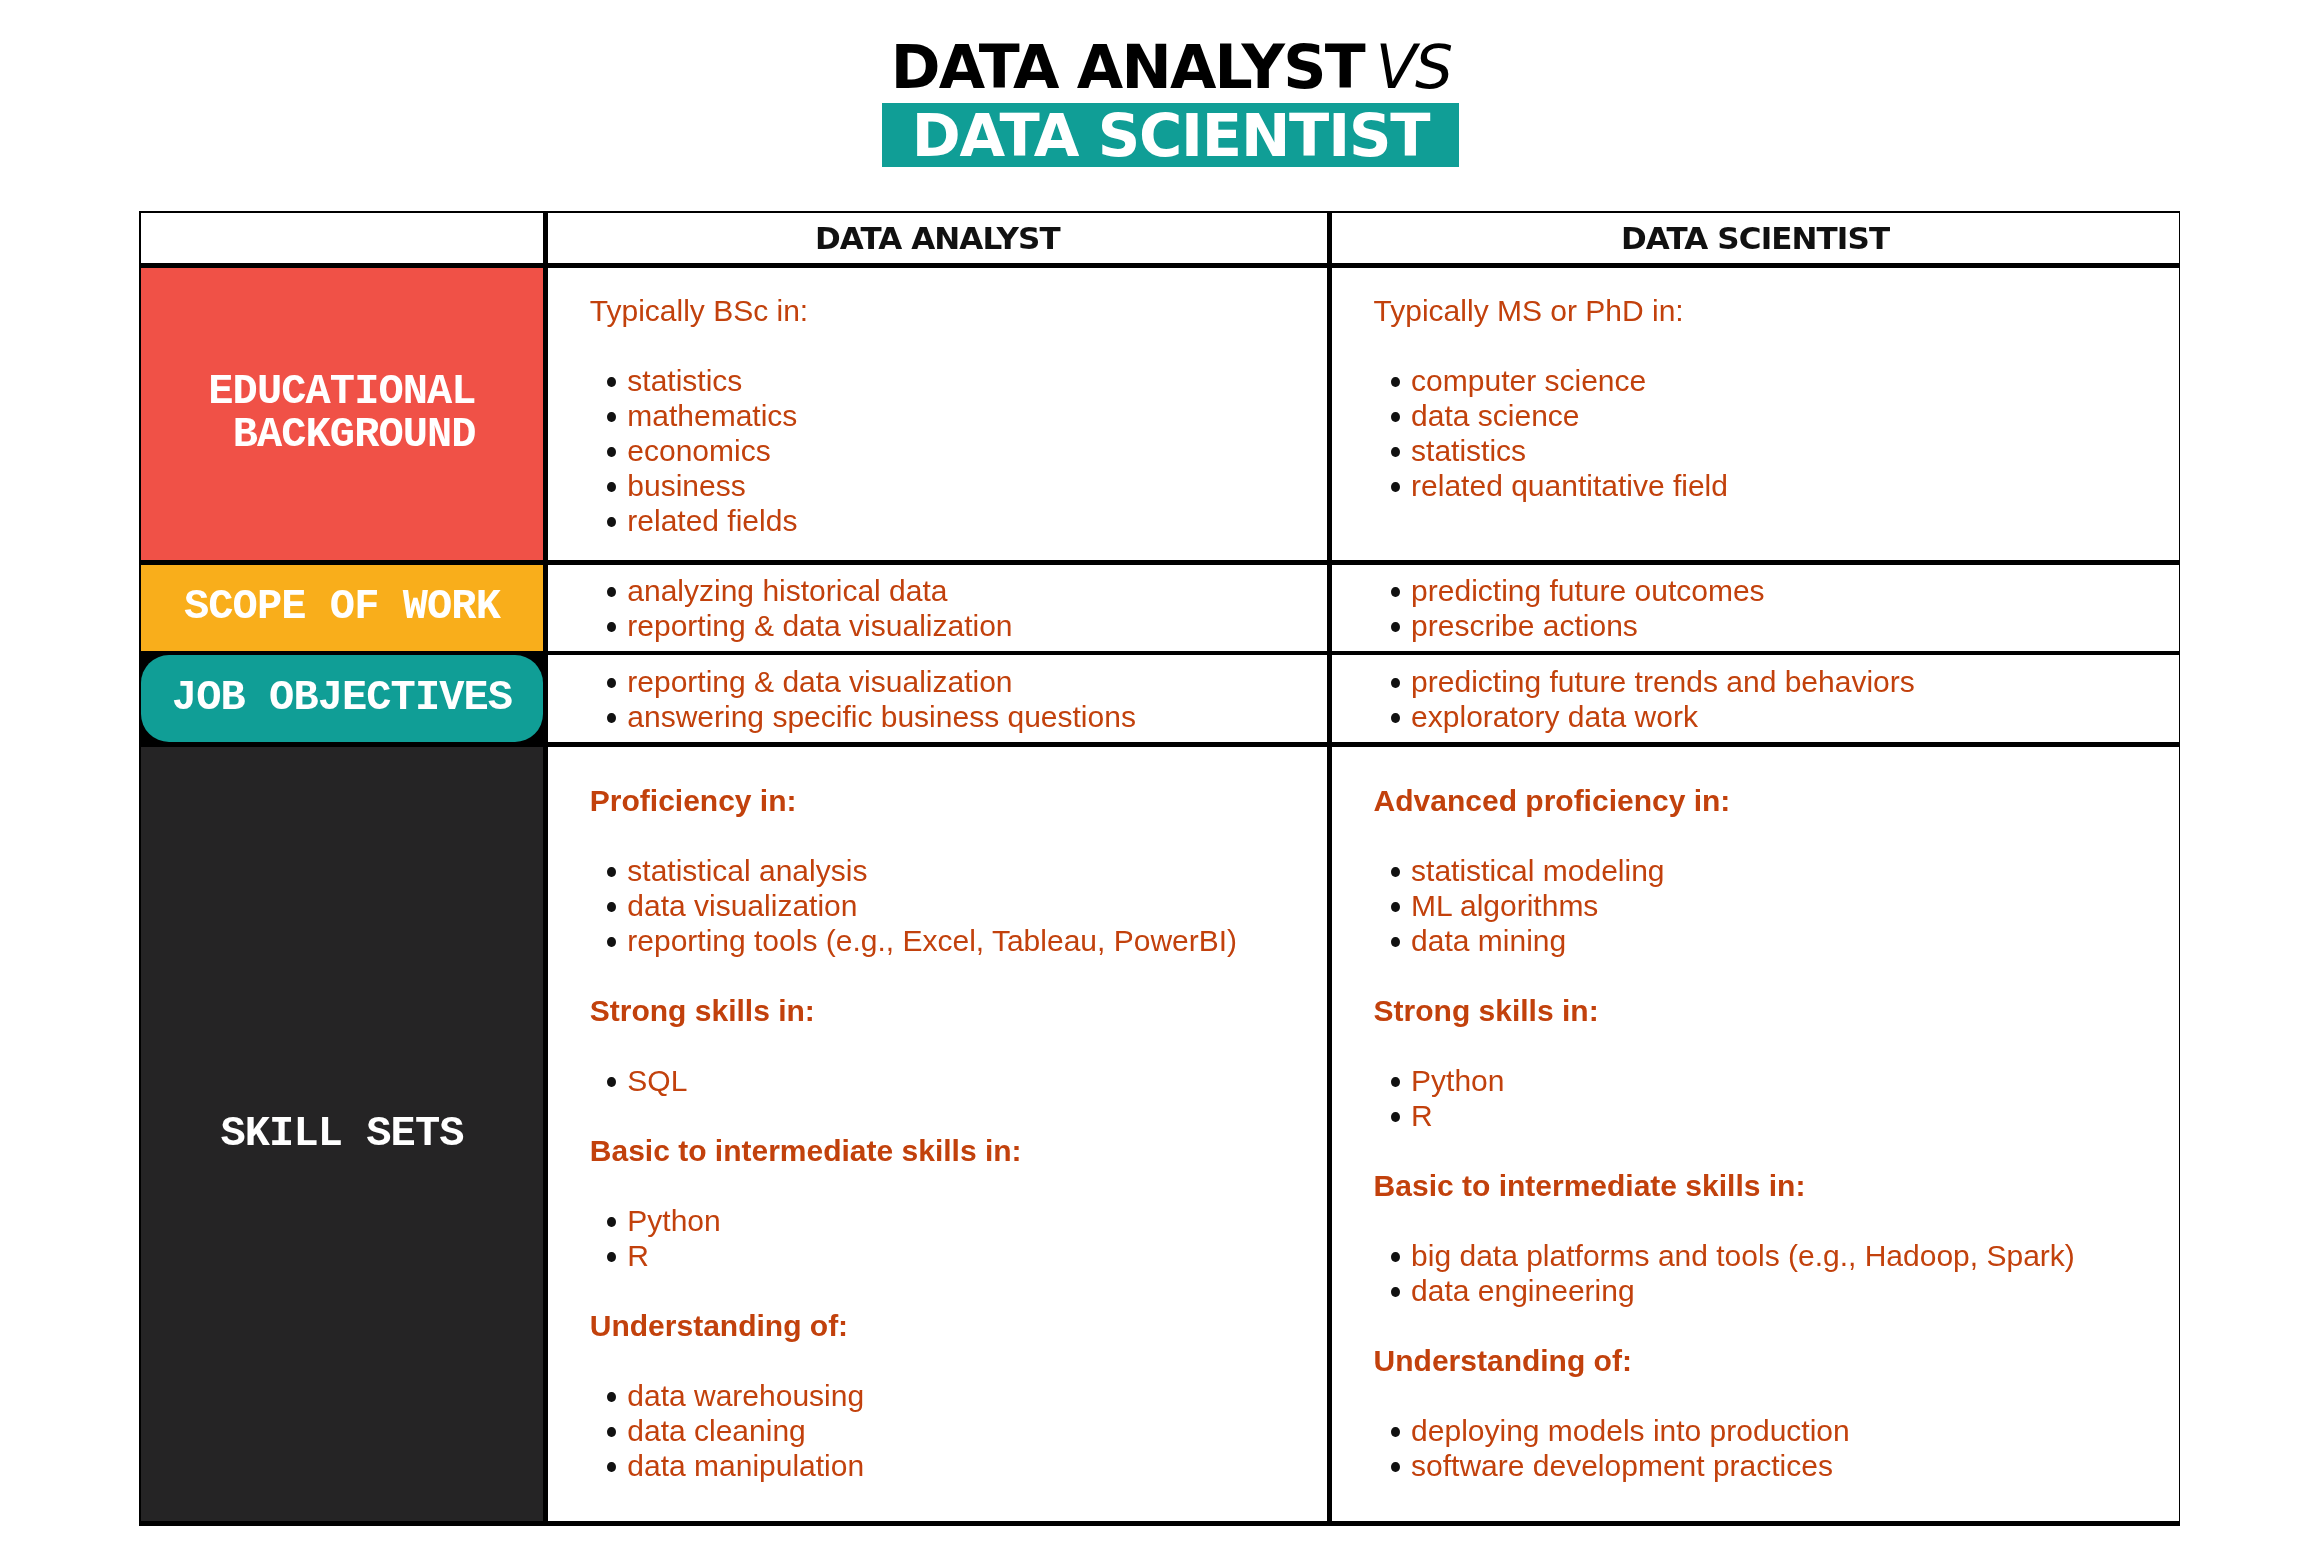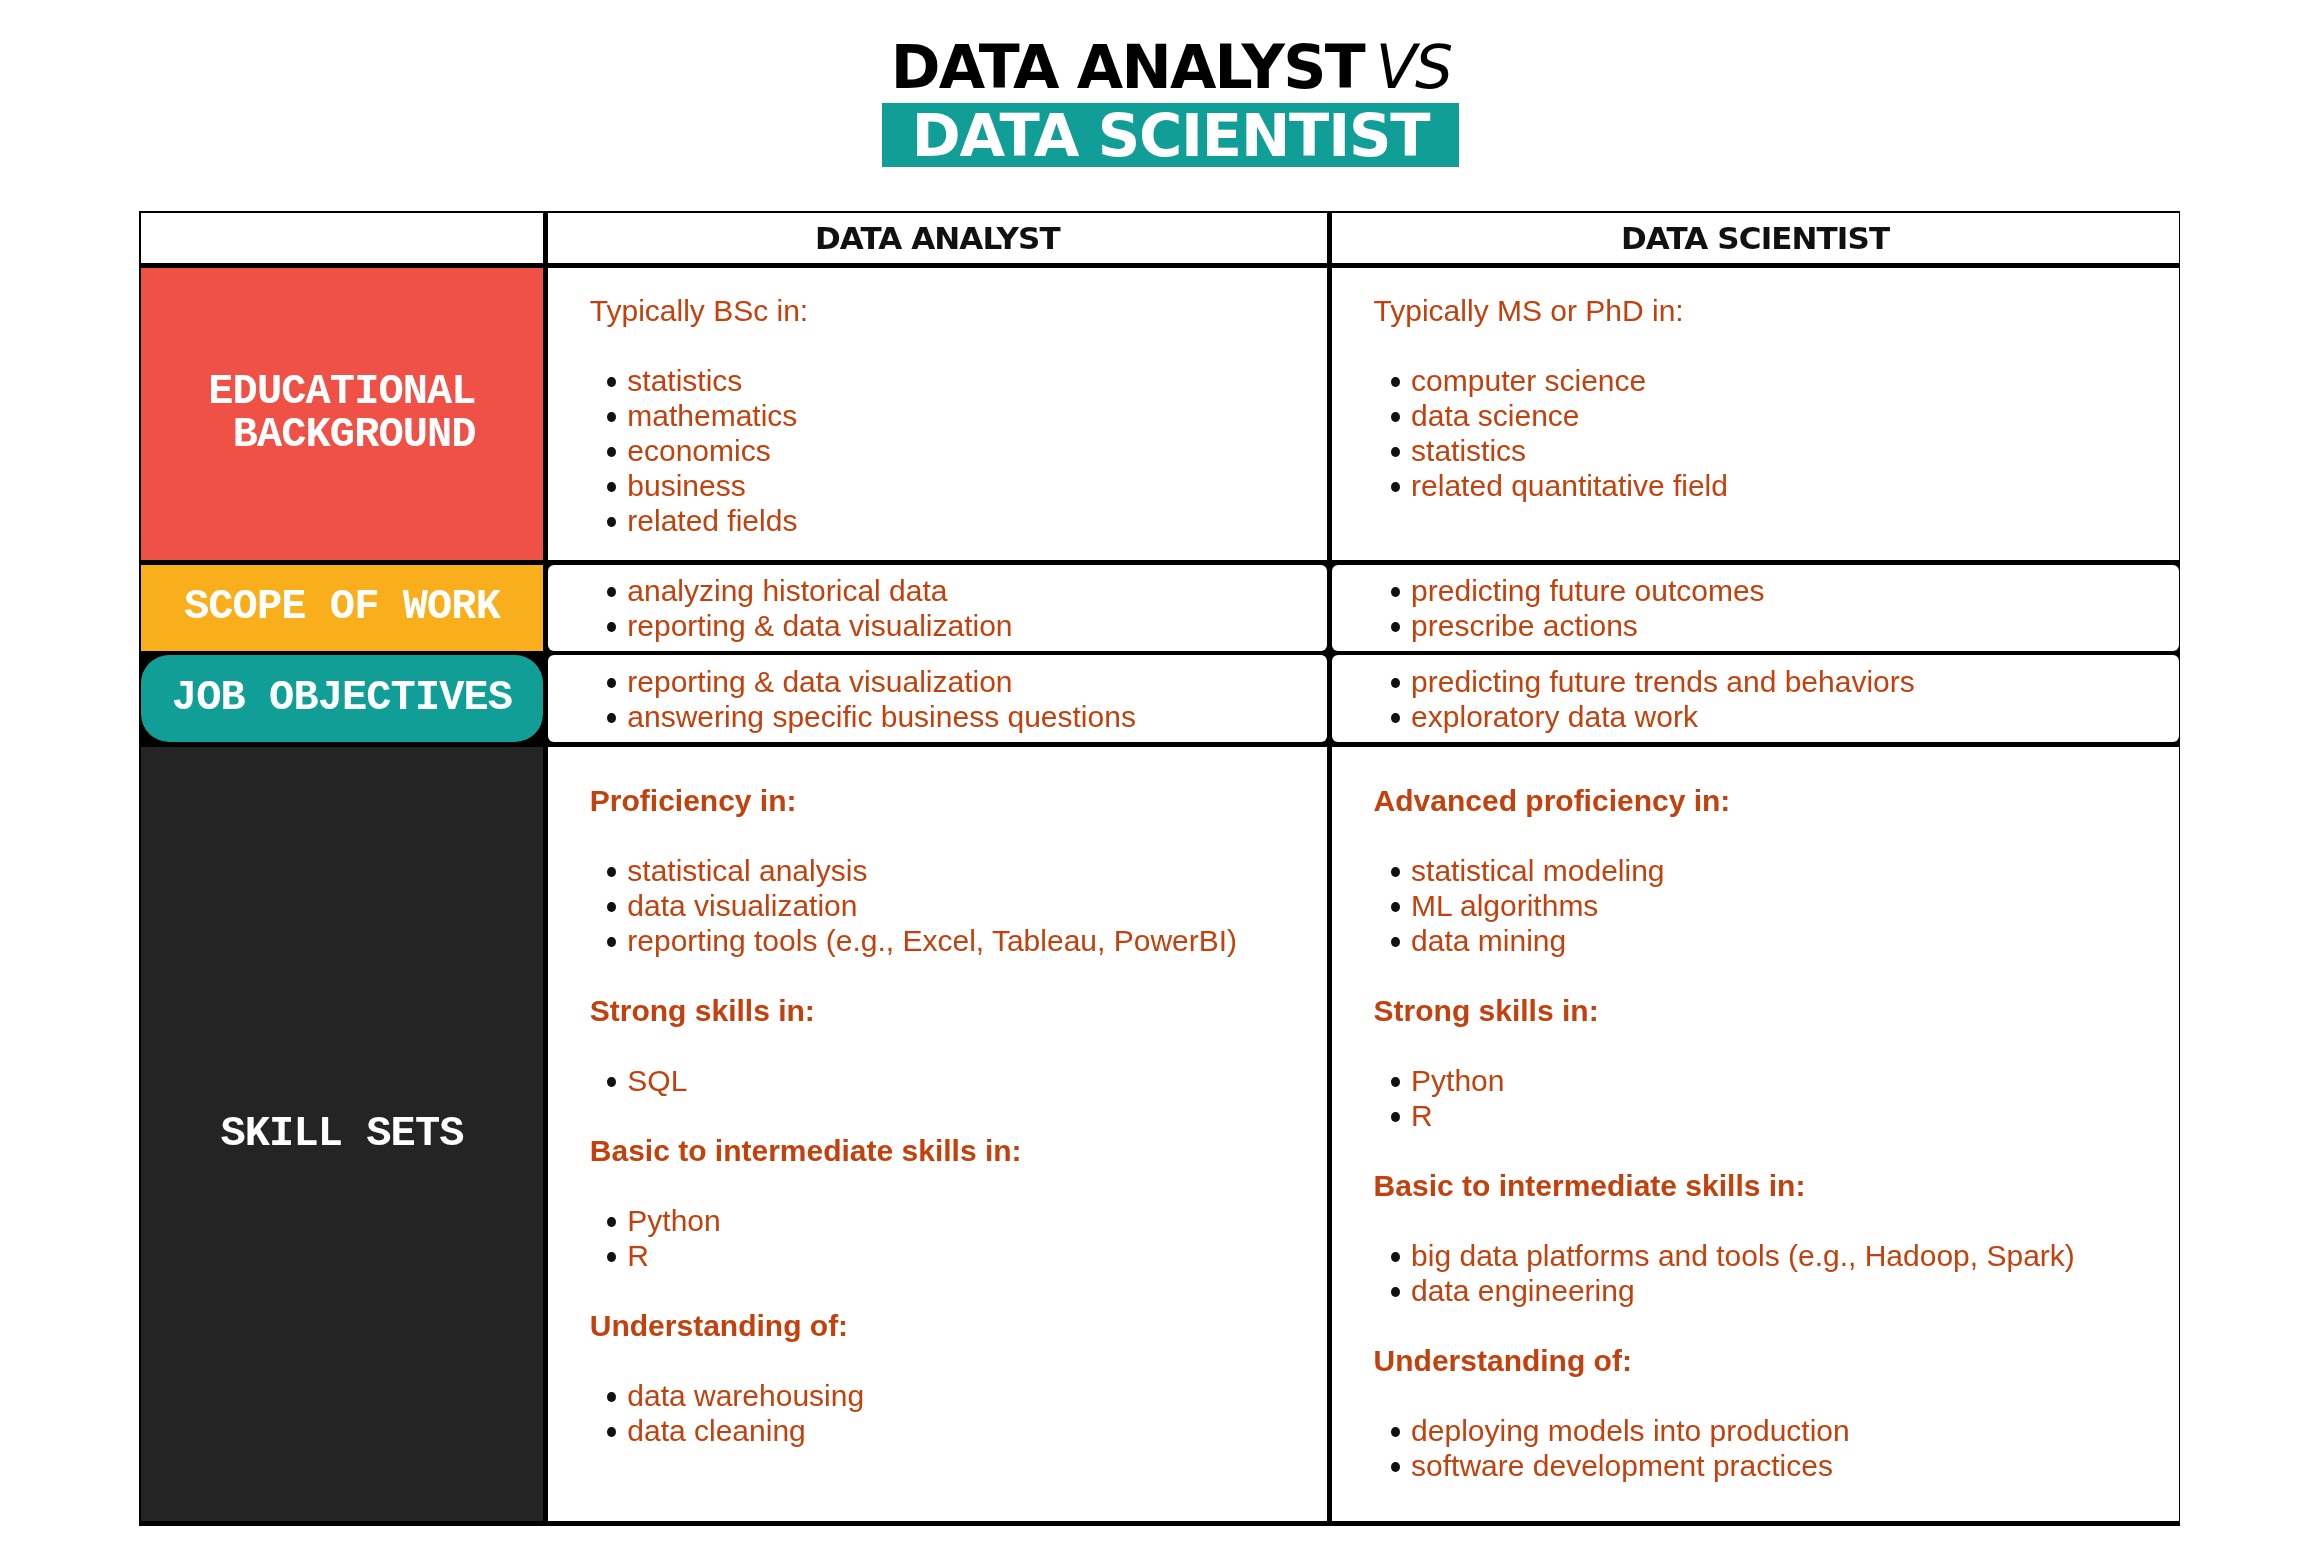--- a/index.html
+++ b/index.html
@@ -63,21 +63,21 @@
   .content ul { list-style: none; margin: 0; padding: 0 0 0 17px; }
   .content li { position: relative; padding-left: 20.5px; white-space: nowrap; }
   .content li::before {
     content: ""; position: absolute; left: 0; top: 14px;
     width: 9px; height: 10.3px; border-radius: 50%; background: #111;
   }
   .content .sub { font-weight: 700; display: block; }
 
   .edu { padding-top: 25px; }
   .edu ul { margin-top: 35px; }
-  .short { display: flex; flex-direction: column; justify-content: center; border-radius: 6px; }
+  .short { display: flex; flex-direction: column; justify-content: center; }
   .skills { padding-top: 36px; }
   .skills .group { margin-bottom: 35px; }
   .skills .group ul { margin-top: 35px; }
 </style>
 </head>
 <body>
 
 <div class="title-line1">
   <span>DATA ANALYST</span><span class="vs">VS</span>
 </div>
@@ -172,20 +172,21 @@
       <ul>
         <li>Python</li>
         <li>R</li>
       </ul>
     </div>
     <div class="group">
       <span class="sub">Understanding of:</span>
       <ul>
         <li>data warehousing</li>
         <li>data cleaning</li>
+        <li>data manipulation</li>
       </ul>
     </div>
   </div>
   <div class="cell content skills">
     <div class="group">
       <span class="sub">Advanced proficiency in:</span>
       <ul>
         <li>statistical modeling</li>
         <li>ML algorithms</li>
         <li>data mining</li>

